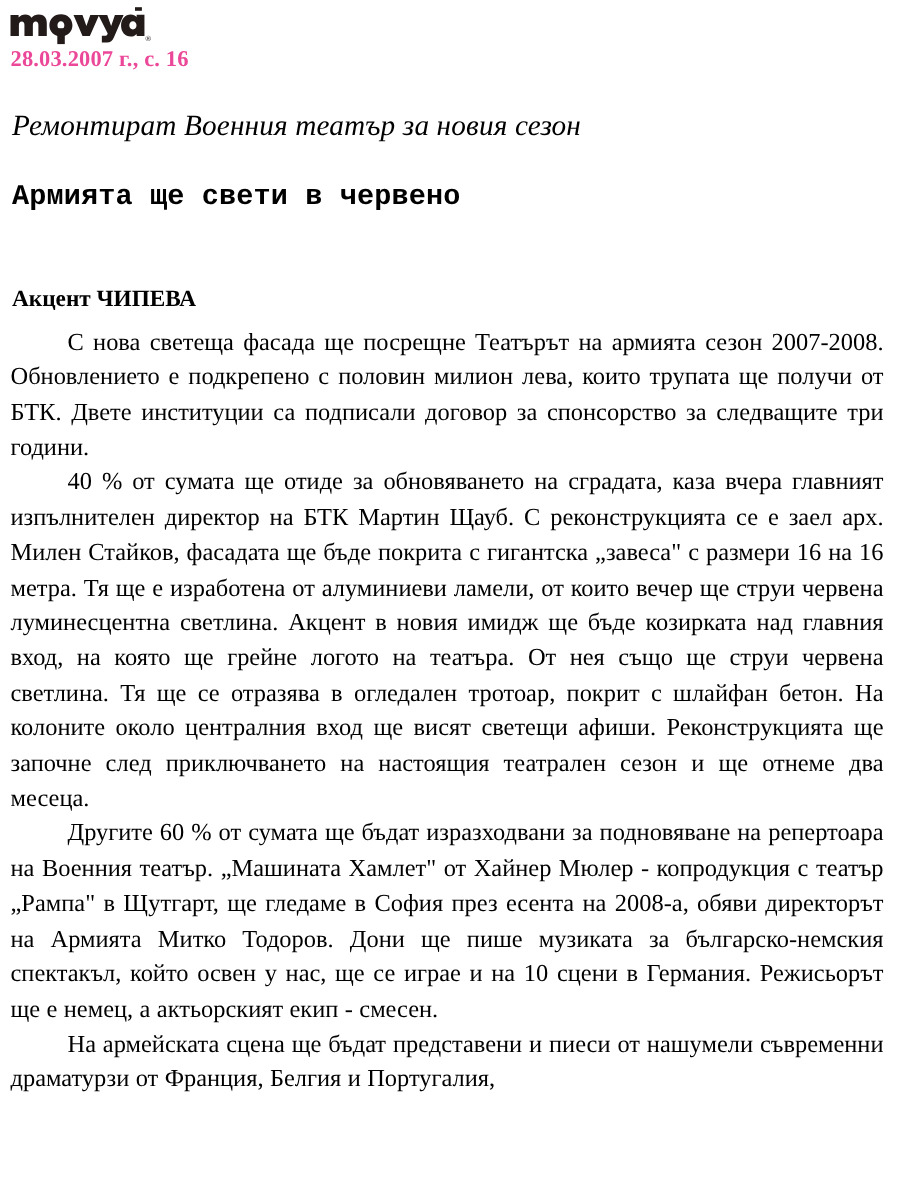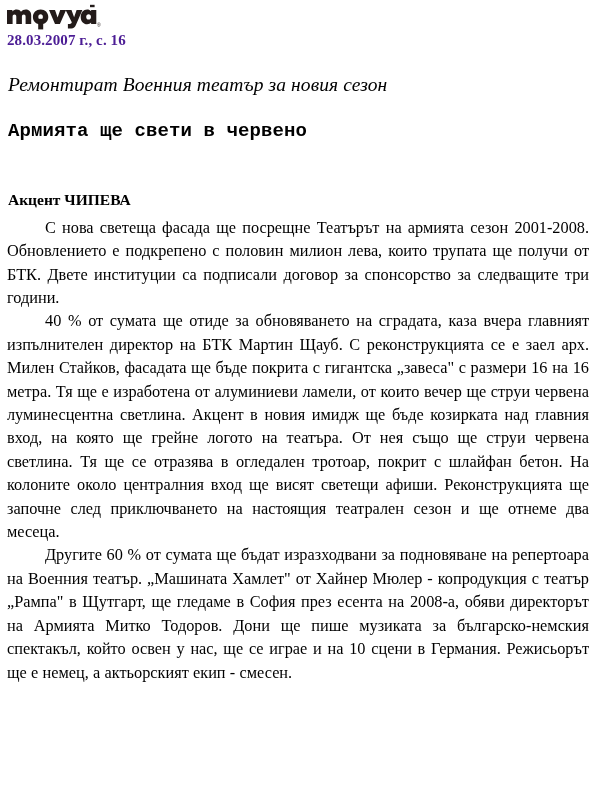--- a/index.html
+++ b/index.html
@@ -35,21 +35,21 @@
   .logo-svg {
     display: block;
   }
   .issue-line {
     font-family: "Liberation Serif", "DejaVu Serif", serif;
     font-weight: bold;
     font-size: 15px;
     letter-spacing: 0.1px;
     margin: 1px 0 0 1px;
     line-height: 1.2;
-    color: #4c1d95;
+    color: #ec4899;
   }
 
   
   .headline {
     font-family: "Liberation Serif", "DejaVu Serif", serif;
     font-weight: normal;
     font-style: italic;
     font-size: 19.5px;
     line-height: 1.2;
     margin: 24px 0 0 2px;
@@ -135,18 +135,19 @@
     <div class="issue-line">28.03.2007 г., с. 16</div>
   </div>
 
   <h1 class="headline">Ремонтират Военния театър за новия сезон</h1>
 
   <h2 class="subheadline">Армията ще свети в червено</h2>
 
   <div class="byline">Акцент ЧИПЕВА</div>
 
   <div class="article">
-    <p class="para">С нова светеща фасада ще посрещне Театърът на армията сезон 2001-2008. Обновлението е подкрепено с половин милион лева, които трупата ще получи от БТК. Двете институции са подписали договор за спонсорство за следващите три години.</p>
+    <p class="para">С нова светеща фасада ще посрещне Театърът на армията сезон 2007-2008. Обновлението е подкрепено с половин милион лева, които трупата ще получи от БТК. Двете институции са подписали договор за спонсорство за следващите три години.</p>
     <p class="para">40 % от сумата ще отиде за обновяването на сградата, каза вчера главният изпълнителен директор на БТК Мартин Щауб. С реконструкцията се е заел арх. Милен Стайков, фасадата ще бъде покрита с гигантска „завеса" с размери 16 на 16 метра. Тя ще е изработена от алуминиеви ламели, от които вечер ще струи червена луминесцентна светлина. Акцент в новия имидж ще бъде козирката над главния вход, на която ще грейне логото на театъра. От нея също ще струи червена светлина. Тя ще се отразява в огледален тротоар, покрит с шлайфан бетон. На колоните около централния вход ще висят светещи афиши. Реконструкцията ще започне след приключването на настоящия театрален сезон и ще отнеме два месеца.</p>
     <p class="para">Другите 60 % от сумата ще бъдат изразходвани за подновяване на репертоара на Военния театър. „Машината Хамлет" от Хайнер Мюлер - копродукция с театър „Рампа" в Щутгарт, ще гледаме в София през есента на 2008-а, обяви директорът на Армията Митко Тодоров. Дони ще пише музиката за българско-немския спектакъл, който освен у нас, ще се играе и на 10 сцени в Германия. Режисьорът ще е немец, а актьорският екип - смесен.</p>
+    <p class="para">На армейската сцена ще бъдат представени и пиеси от нашумели съвременни драматурзи от Франция, Белгия и Португалия,</p>
   </div>
 
 </div>
 
 </body></html>

